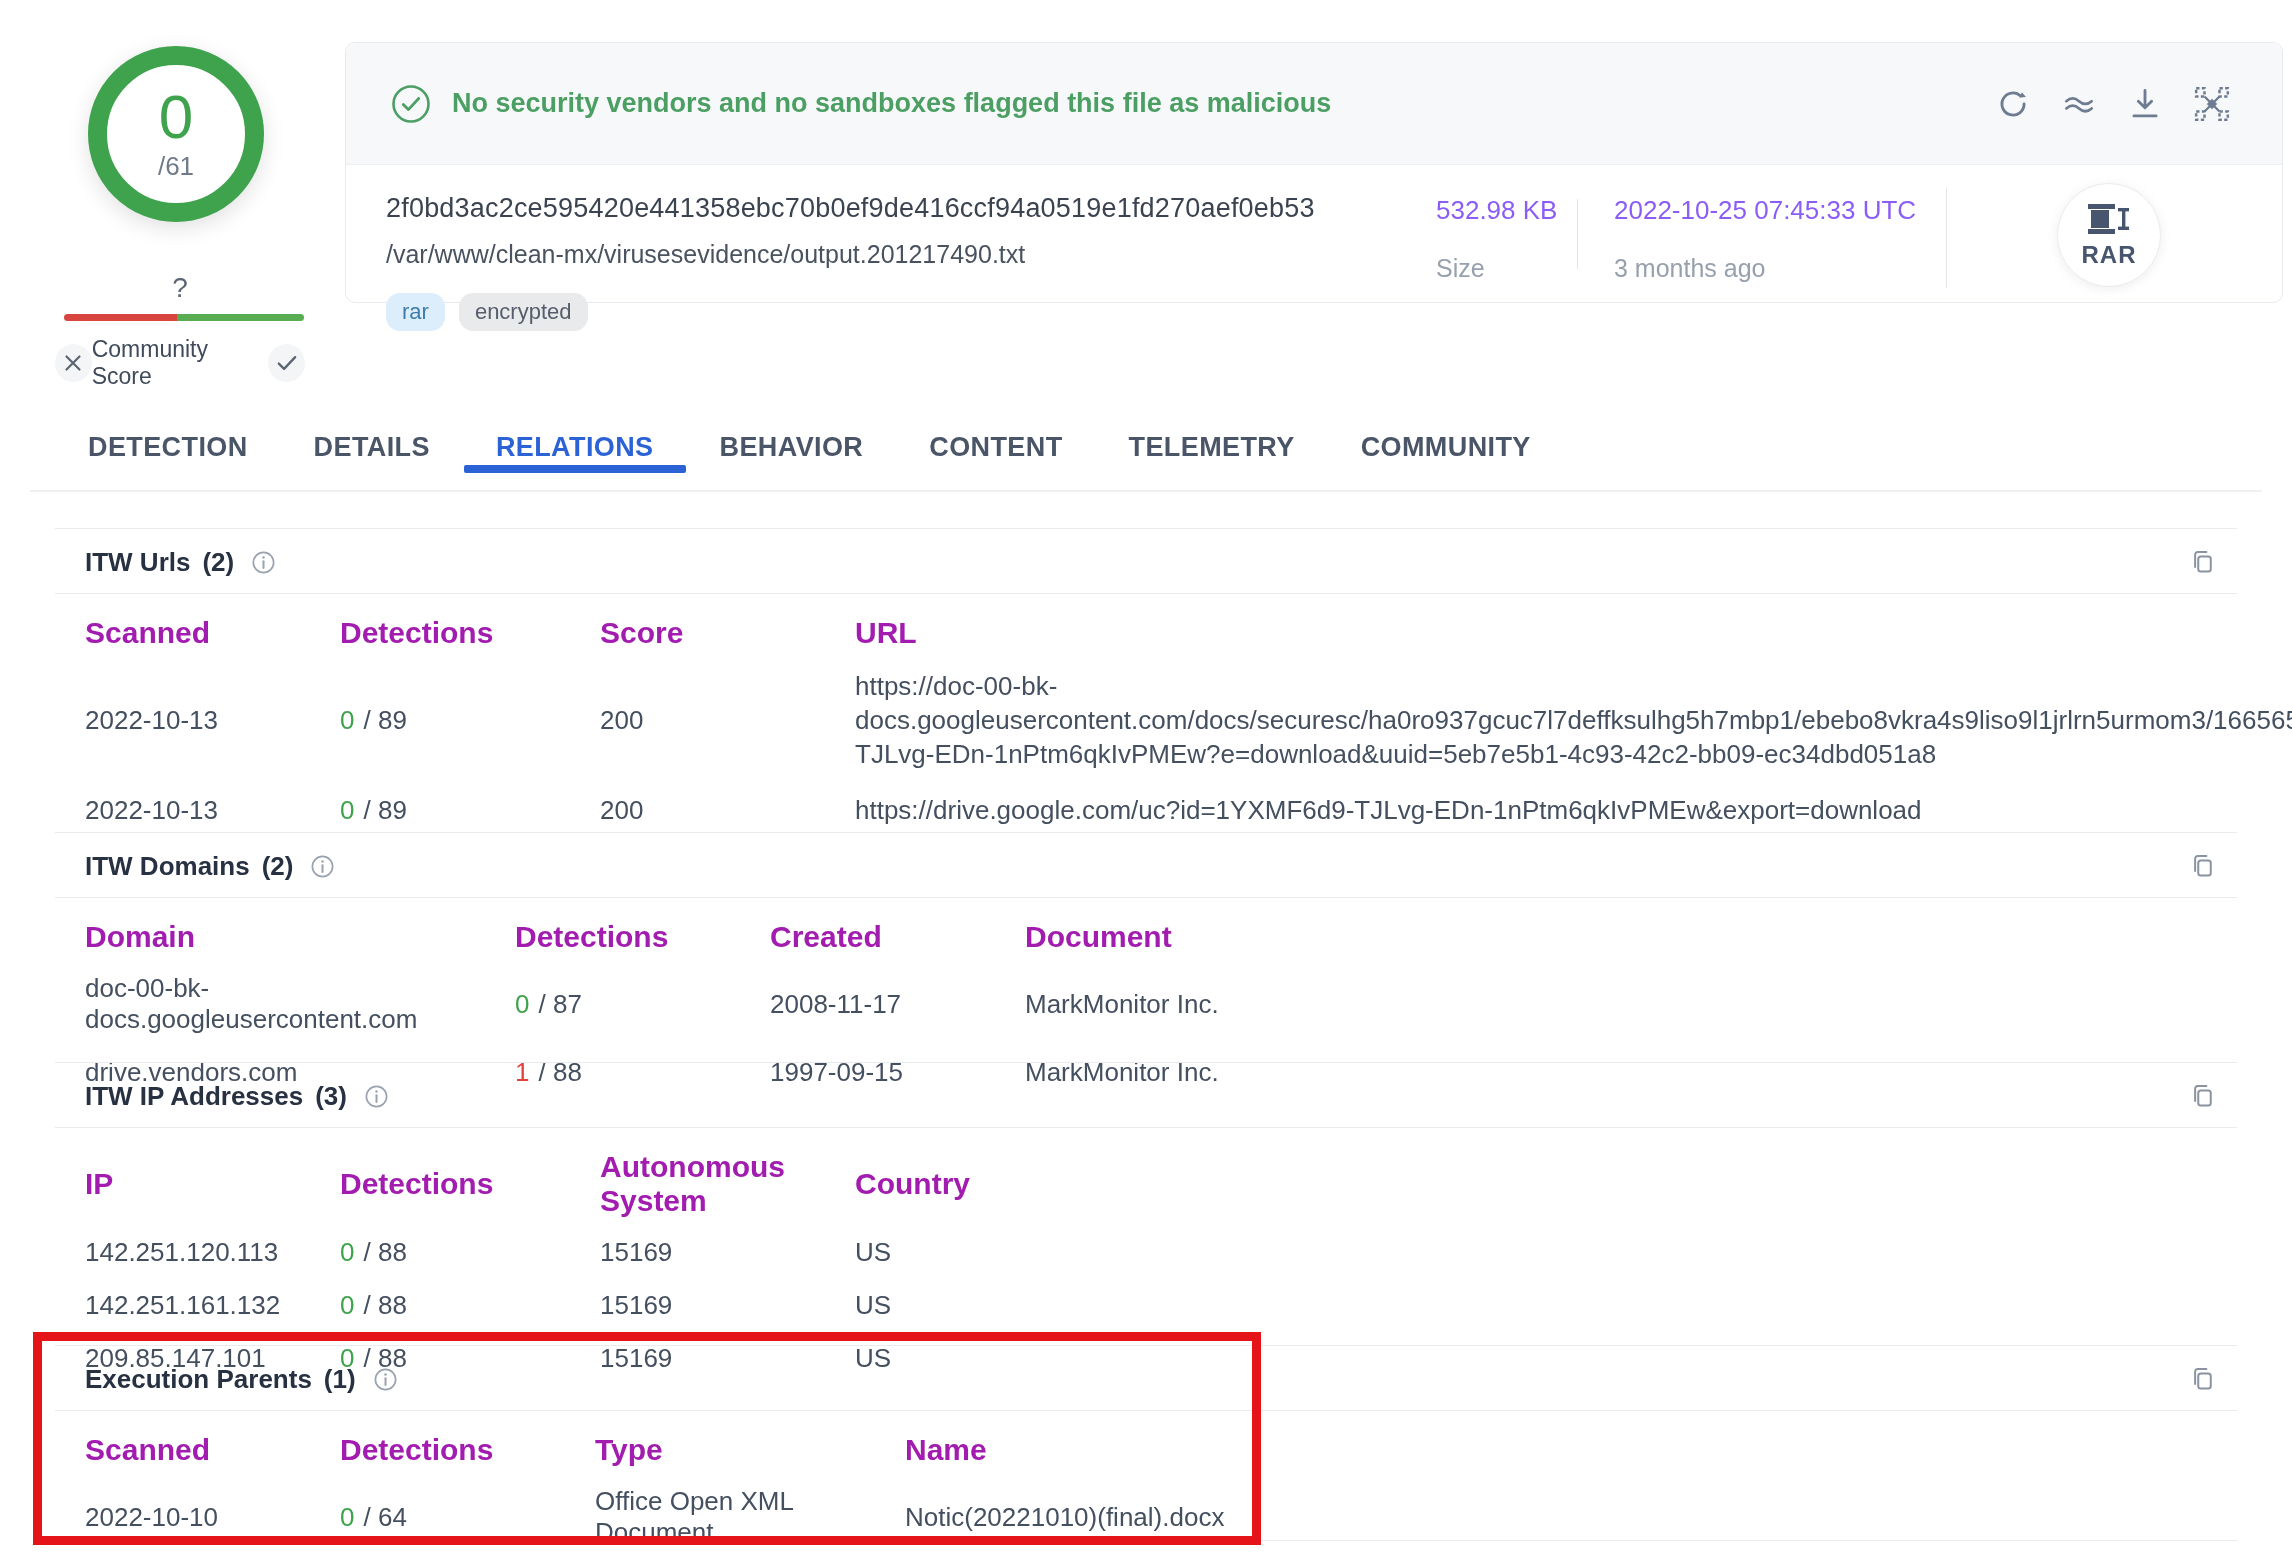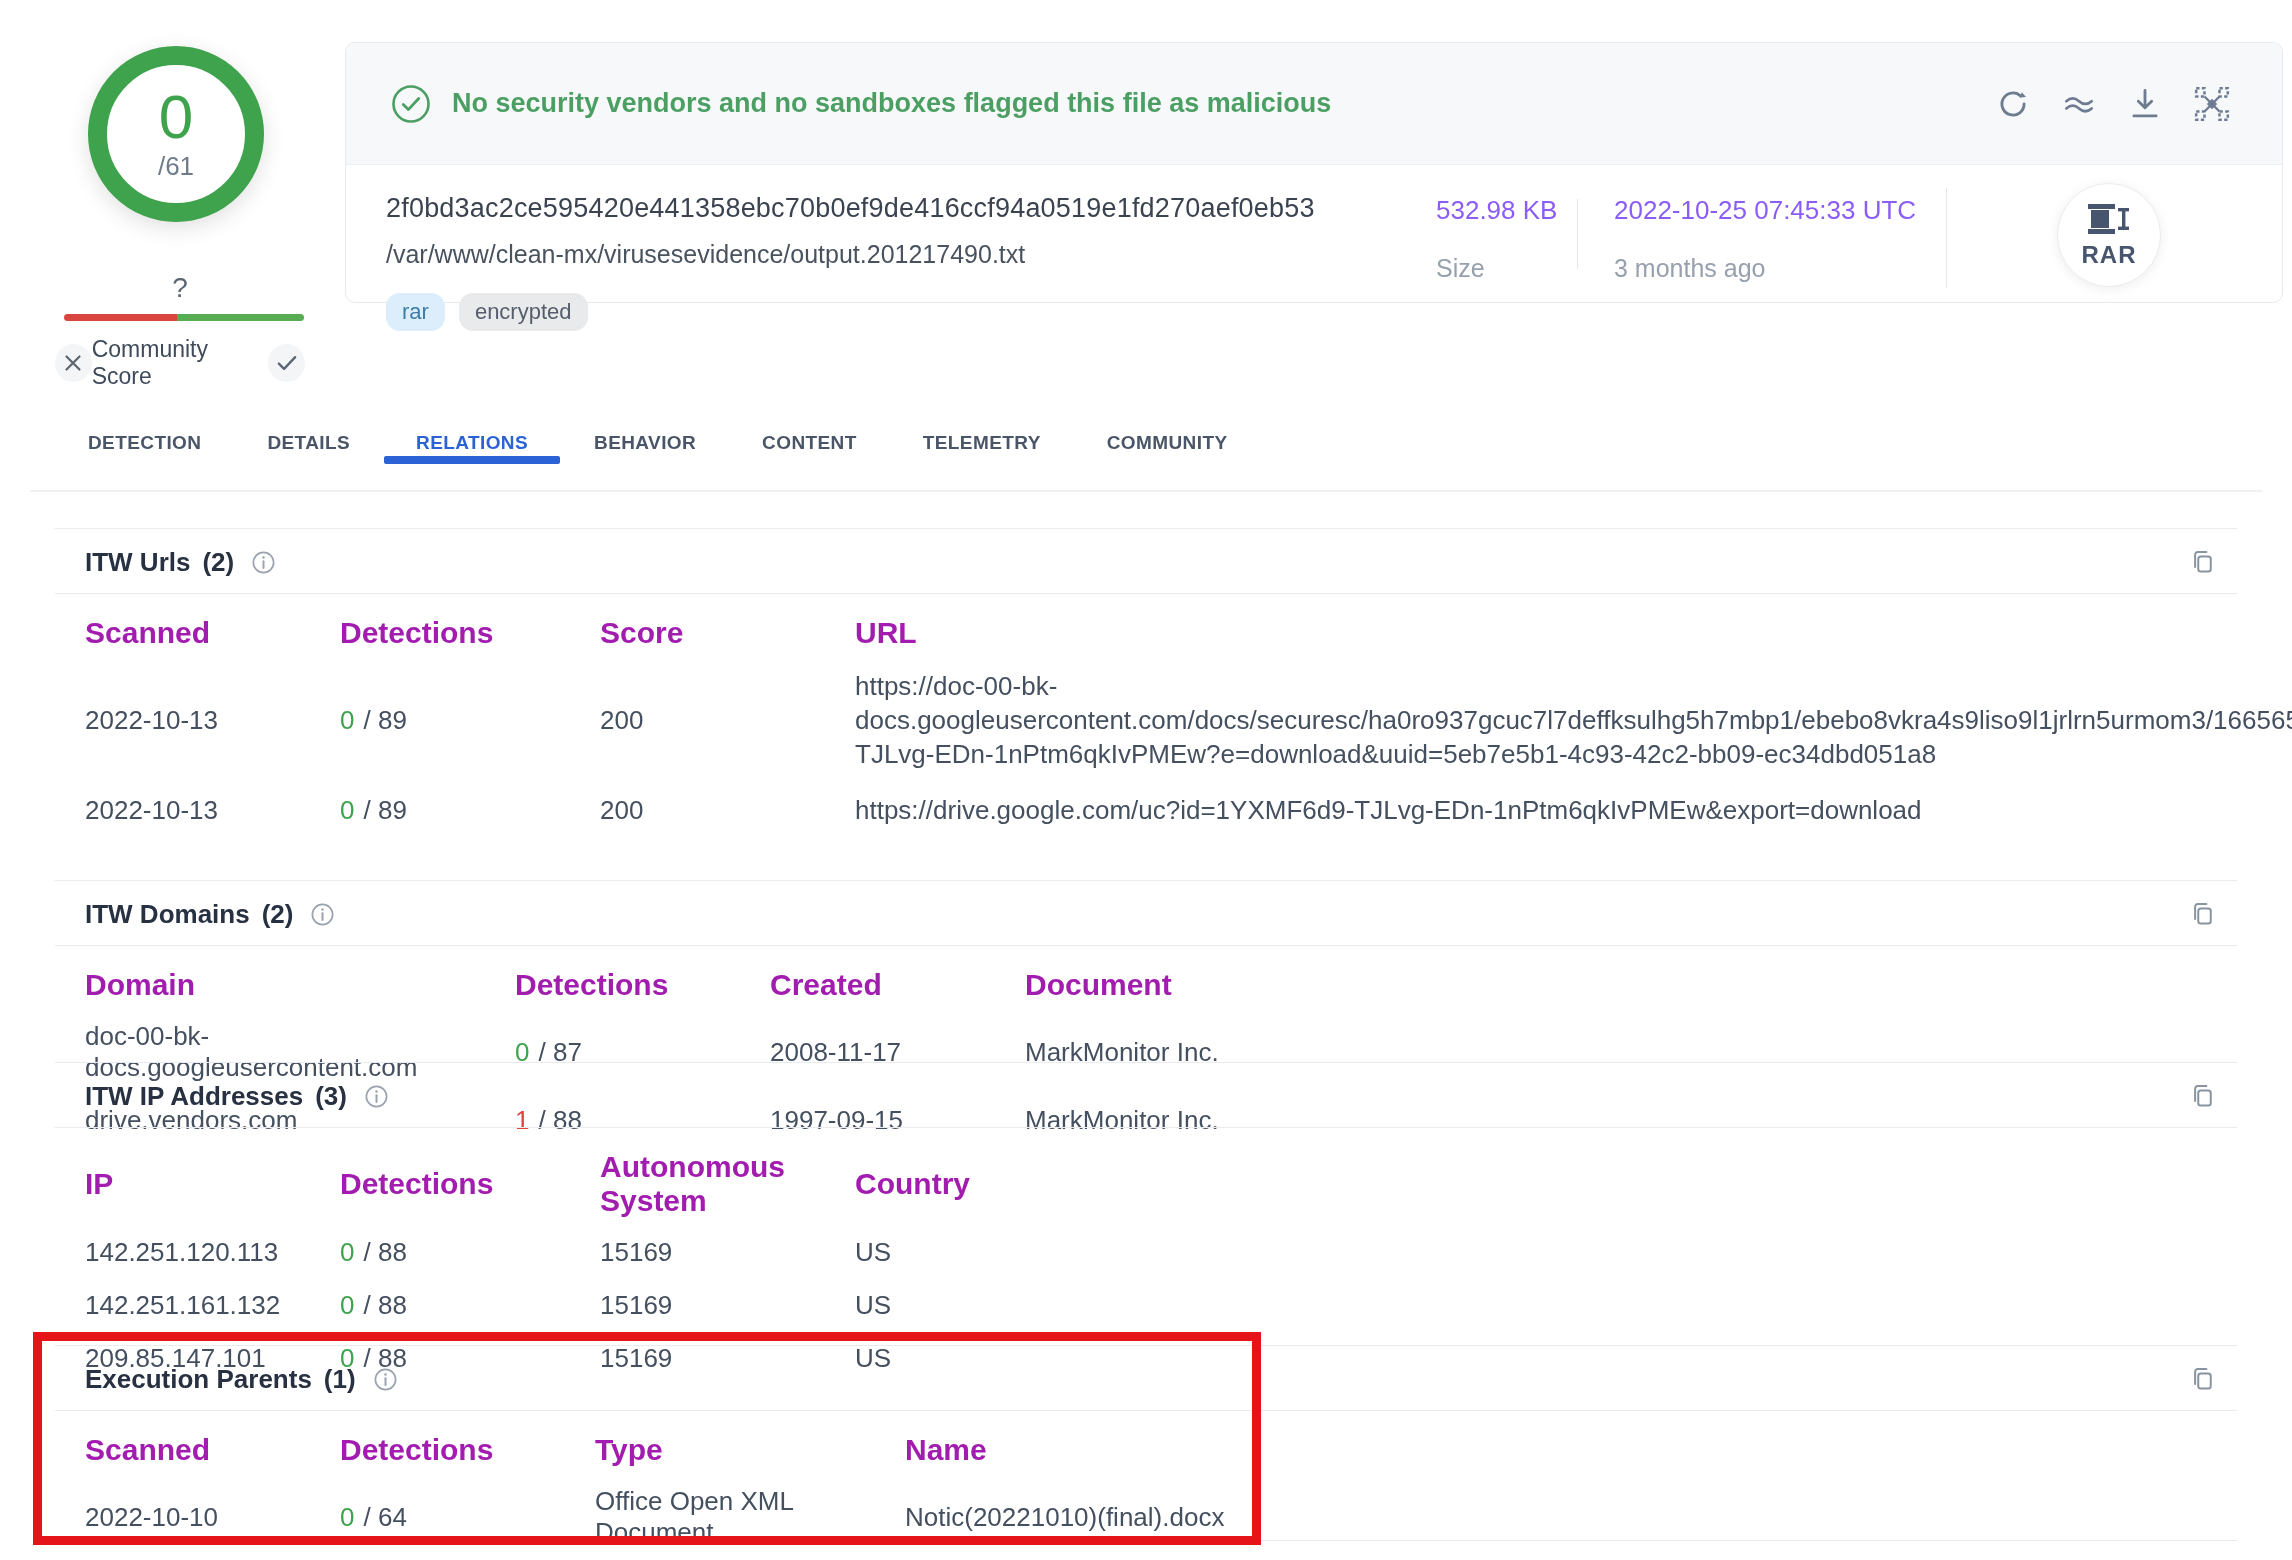--- a/index.html
+++ b/index.html
@@ -55,21 +55,21 @@
   .date-block { position:absolute; left:1268px; top:152px; }
   .vdiv2 { position:absolute; left:1600px; top:145px; height:100px; width:1px; background:#e3e6ea; }
   .filetype-badge { position:absolute; left:1711px; top:140px; width:104px; height:104px;
     border-radius:50%; border:1px solid #e9ecef; background:#fff;
     box-shadow:0 2px 12px rgba(0,0,0,.07);
     display:flex; flex-direction:column; align-items:center; justify-content:center; gap:4px; }
   .filetype-label { font-size:24px; font-weight:bold; color:#47556f; letter-spacing:1px; }
 
   
   .tabs { position:absolute; left:88px; top:432px; display:flex; gap:66px; }
-  .tab { font-size:19px; font-weight:bold; color:#4a5568; letter-spacing:.4px;
+  .tab { font-size:27px; font-weight:bold; color:#4a5568; letter-spacing:.4px;
     cursor:pointer; position:relative; padding-bottom:10px; }
   .tab.active { color:#2b63d6; }
   .tab.active::after { content:""; position:absolute; left:-32px; right:-32px; bottom:0;
     height:8px; background:#2b63d6; border-radius:2px; }
   .tabs-line { position:absolute; left:30px; right:30px; top:490px; height:2px; background:#eef0f2; }
 
   
   .section { position:absolute; left:55px; width:2182px; border-top:1px solid #e9ebee; }
   .sec-header { display:flex; align-items:center; gap:12px; padding:17px 20px 15px 30px;
     border-bottom:1px solid #e9ebee; }
@@ -256,21 +256,21 @@
   <div class="t-grid cols-a t-row">
     <div>2022-10-13</div>
     <div>
       <span class="det-num">0</span><span class="det-rest">/ 89</span>
     </div>
     <div>200</div>
     <div class="url-cell cell-link">https://drive.google.com/uc?id=1YXMF6d9-TJLvg-EDn-1nPtm6qkIvPMEw&amp;export=download</div>
   </div>
 </div>
 
-<div class="section" style="top:880px;">
+<div class="section" style="top:832px;">
   <div class="sec-header">
     <span class="sec-title">ITW Domains</span>
     <span class="sec-count">(2)</span>
     <span class="info-icon">
       <svg width="27" height="27" viewBox="0 0 24 24">
           <circle cx="12" cy="12" r="9" fill="none" stroke="#9aa3af" stroke-width="1.5"></circle>
           <path d="M12 10.8v6" stroke="#9aa3af" stroke-width="1.8" stroke-linecap="round"></path>
           <circle cx="12" cy="7.6" r="1.1" fill="#9aa3af"></circle>
         </svg>
     </span>

